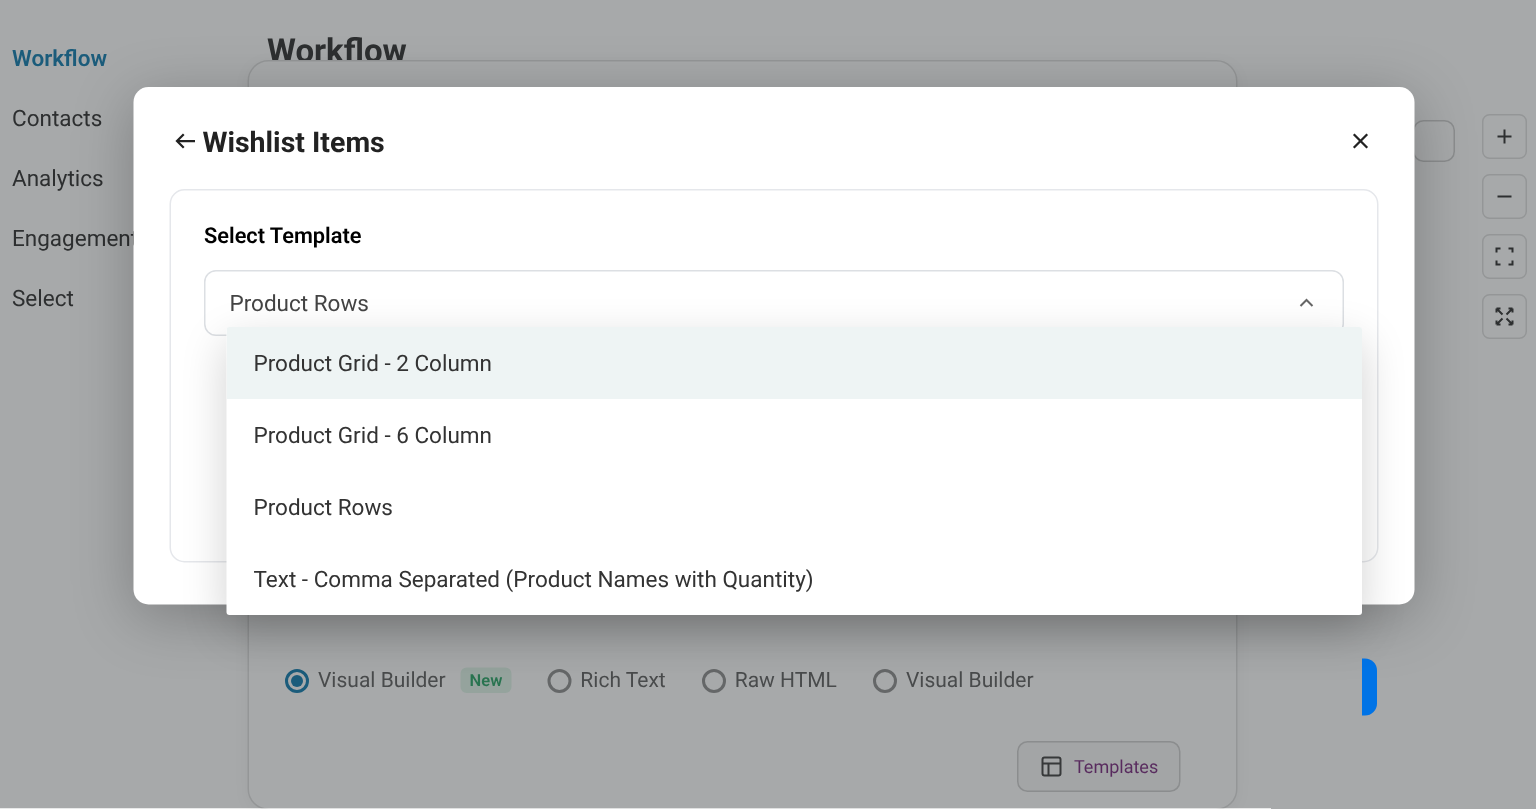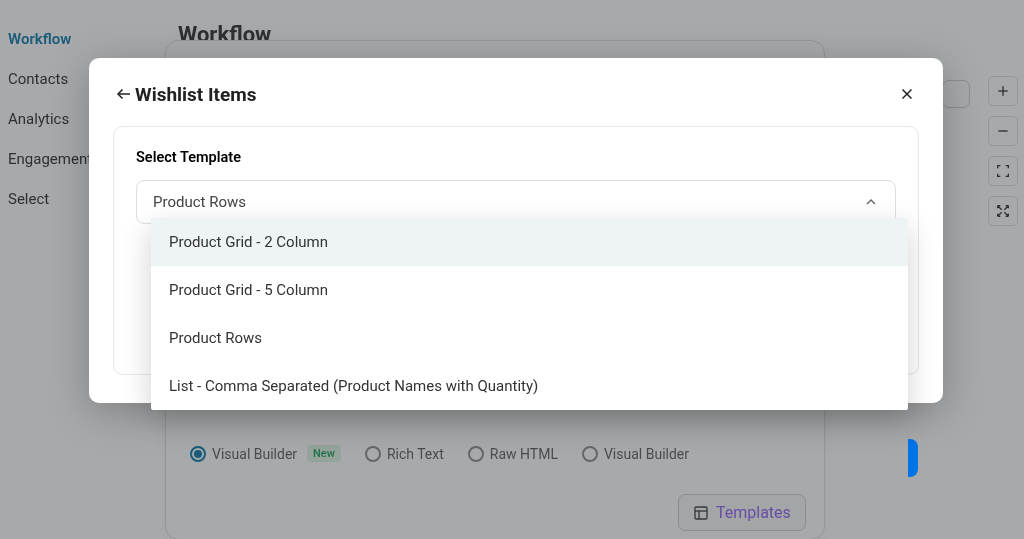--- a/index.html
+++ b/index.html
@@ -18,21 +18,21 @@
 
   
   .editor-row { position: absolute; left: 190px; top: 445px; width: 615px; display: flex; align-items: center; justify-content: space-between; }
   .editor-options { display: flex; align-items: center; gap: 24px; }
   .radio-opt { display: flex; align-items: center; gap: 6px; font-size: 14px; color: #555; }
   .radio-dot { width: 16px; height: 16px; border: 2px solid #888; border-radius: 50%; display: inline-flex; align-items: center; justify-content: center; }
   .radio-dot.selected { border-color: #0073aa; }
   .radio-dot.selected::after { content: ""; width: 8px; height: 8px; background: #0073aa; border-radius: 50%; display: block; }
   .new-badge { font-size: 11px; font-weight: 600; color: #1a9e5c; background: #dff5e8; border-radius: 4px; padding: 2px 6px; margin-left: 4px; }
 
-  .templates-btn { position: absolute; left: 678px; top: 494px; display: inline-flex; align-items: center; gap: 7px; border: 1px solid #ccc; border-radius: 7px; padding: 8px 14px; font-size: 16px; color: #8b5cf6; background: #f7f7f7; cursor: pointer; }
+  .templates-btn { position: absolute; left: 678px; top: 494px; display: inline-flex; align-items: center; gap: 7px; border: 1px solid #ccc; border-radius: 7px; padding: 8px 14px; font-size: 12px; color: #701a75; background: #f7f7f7; cursor: pointer; }
   .templates-btn svg { width: 16px; height: 16px; }
 
   
   .right-toolbar { position: absolute; right: 6px; top: 76px; display: flex; flex-direction: column; gap: 10px; }
   .rt-btn { width: 30px; height: 30px; border: 1px solid #ddd; border-radius: 5px; background: #fff; display: flex; align-items: center; justify-content: center; cursor: pointer; }
   .rt-btn svg { width: 16px; height: 16px; stroke: #222; }
 
   
   .overlay { position: absolute; inset: 0; background: rgba(60,64,67,0.45); }
 
@@ -162,16 +162,16 @@
       <svg viewBox="0 0 24 24" fill="none" stroke-width="2">
           <polyline points="6 15 12 9 18 15"></polyline>
         </svg>
     </div>
     <div class="blue-accent"></div>
   </div>
 </div>
 
 <div class="dropdown">
   <div class="dropdown-item highlight">Product Grid - 2 Column</div>
-  <div class="dropdown-item">Product Grid - 5 Column</div>
+  <div class="dropdown-item">Product Grid - 6 Column</div>
   <div class="dropdown-item">Product Rows</div>
-  <div class="dropdown-item">List - Comma Separated (Product Names with Quantity)</div>
+  <div class="dropdown-item">Text - Comma Separated (Product Names with Quantity)</div>
 </div>
 
 </body></html>

